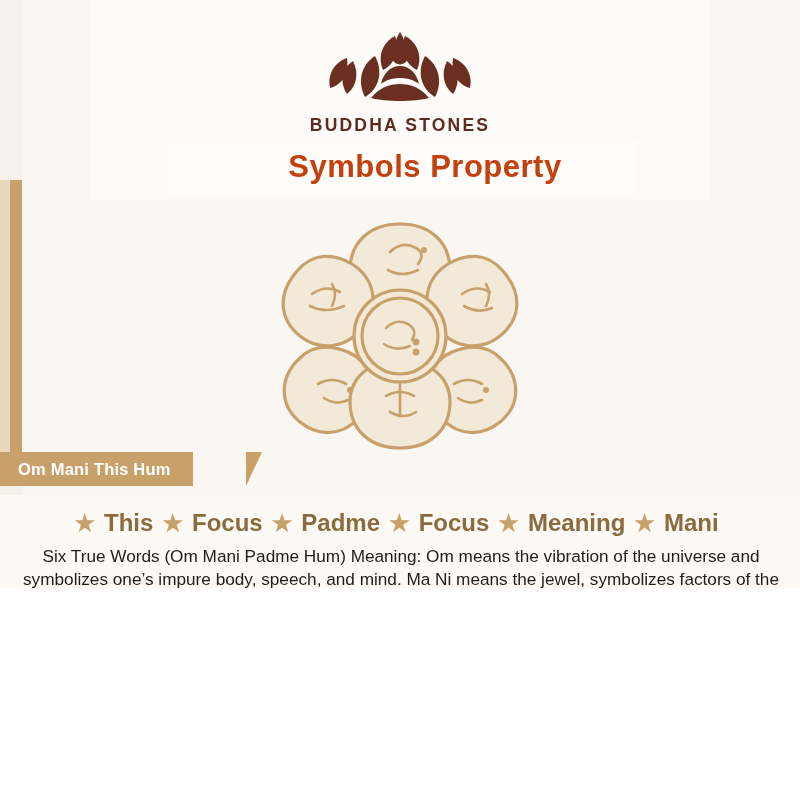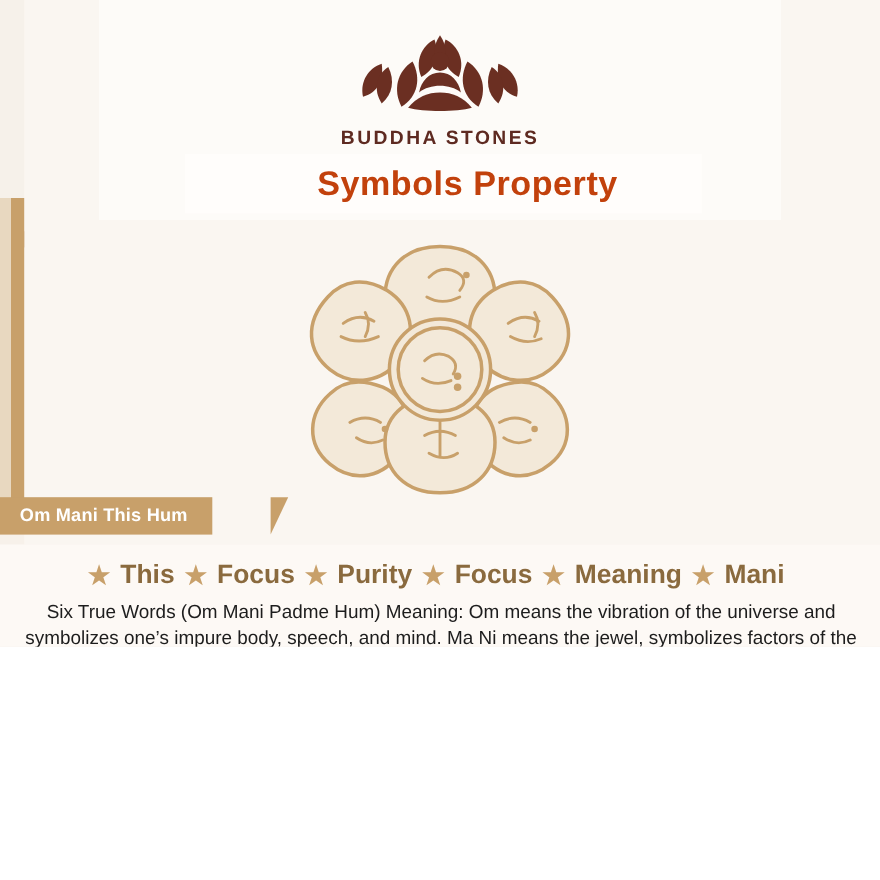--- a/index.html
+++ b/index.html
@@ -325,21 +325,21 @@
   </div>
   <div class="ribbon-tail"></div>
 
   <div class="bottom">
     <div class="keywords">
       <span class="star">★</span>
       <span class="kw">This</span>
       <span class="star">★</span>
       <span class="kw">Focus</span>
       <span class="star">★</span>
-      <span class="kw">Purity</span>
+      <span class="kw">Padme</span>
       <span class="star">★</span>
       <span class="kw">Focus</span>
       <span class="star">★</span>
       <span class="kw">Meaning</span>
       <span class="star">★</span>
       <span class="kw">Mani</span>
     </div>
     <div class="body-copy">
       <p>Six True Words (Om Mani Padme Hum) Meaning: Om means the vibration of the universe and symbolizes one’s impure body, speech, and mind. Ma Ni means the jewel, symbolizes factors of the method, compassion, and love, the altruistic intention to become enlightened. Pad Me means lotus and symbolizes wisdom. Hum means inseparability; symbolizing purity and can be achieved by the unity of method and wisdom.</p>
     </div>

